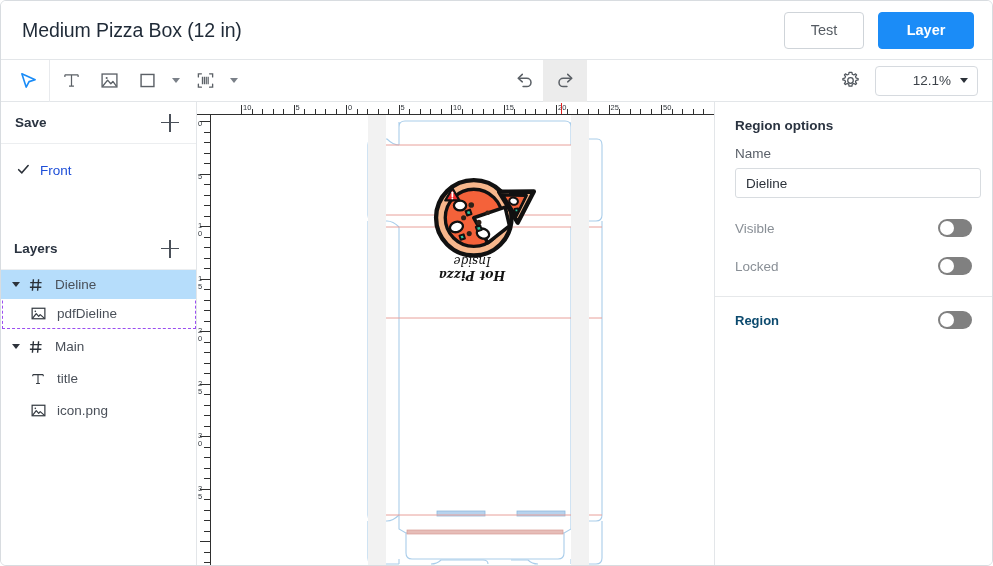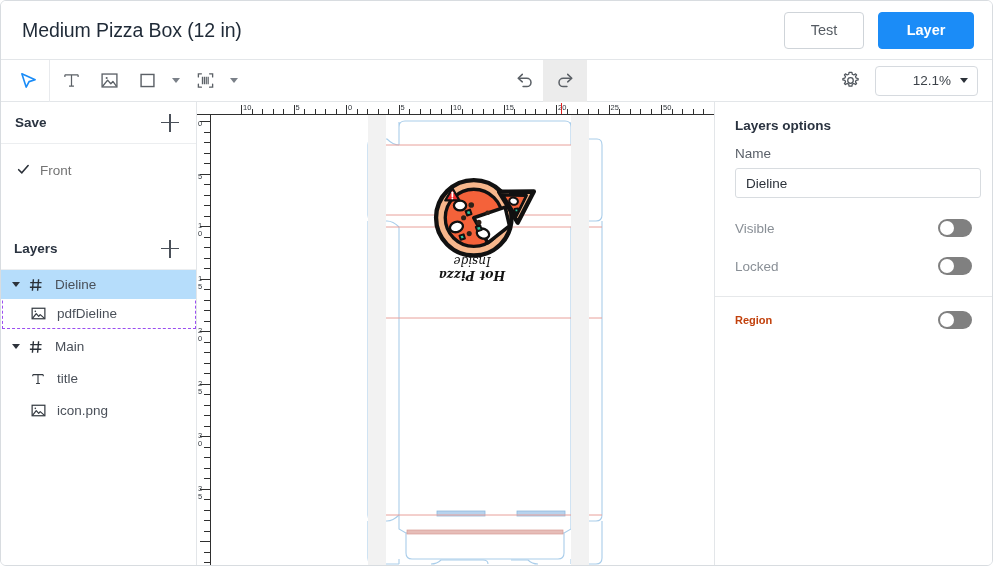--- a/index.html
+++ b/index.html
@@ -112,21 +112,21 @@
     content: ""; position: absolute; background: #4a5059;
   }
   .plus-btn::before { left: 3px; top: 11px; width: 18px; height: 1.6px; }
   .plus-btn::after { left: 11px; top: 3px; width: 1.6px; height: 18px; }
 
   .page-row {
     height: 30px; display: flex; align-items: center;
     padding-left: 16px; gap: 10px; cursor: pointer;
     margin-top: 11px;
   }
-  .page-label { font-size: 13.5px; color: #737373; }
+  .page-label { font-size: 13.5px; color: #1d4ed8; }
   .check { color: #2a3038; font-size: 14px; line-height: 1; }
 
   .layers-head { margin-top: 43px; padding-left: 13px; }
 
   .layer-tree { position: relative; padding-top: 0px; }
   .sel-outline {
     position: absolute; left: 1px; top: 0px; width: 194px; height: 59px;
     border: 1.6px dashed #9b4ff0; pointer-events: none; box-sizing: border-box;
   }
   .layer-row {
@@ -217,21 +217,21 @@
     position: absolute; left: 2px; top: 2px;
     width: 14px; height: 14px; border-radius: 50%; background: #ffffff;
   }
   .rp-divider {
     height: 1px; background: #e6e8ea; margin: 14px 0 0 0;
   }
   .rp-region-row {
     display: flex; align-items: center; justify-content: space-between;
     padding: 0 20px; height: 46px;
   }
-  .rp-region-label { font-size: 11px; font-weight: bold; color: #c2410c; }
+  .rp-region-label { font-size: 13px; font-weight: bold; color: #0c4a6e; }
 
   
   .pizza-text {
     position: absolute;
     transform: rotate(180deg);
     font-family: "DejaVu Serif", serif;
     font-style: italic;
     text-align: center;
     color: #111111;
     white-space: nowrap;
@@ -636,21 +636,21 @@
       
       <div class="pizza-text" style="left:201px; top:138px; width:120px; line-height:1.22;">
         <div style="font-size:12.5px;font-weight:bold;">Hot Pizza</div>
         <div style="font-size:12px;">Inside</div>
       </div>
     </div>
   </div>
 
   <div class="right-panel">
     <div class="rp-section">
-      <div class="rp-title">Layers options</div>
+      <div class="rp-title">Region options</div>
       <div class="rp-label">Name</div>
       <input class="rp-input" type="text" value="Dieline" style="">
 
       <div class="rp-toggle-row" style="margin-top:14px">
         <span class="rp-toggle-label">Visible</span>
         <span class="toggle">
             <span class="knob"></span>
           </span>
       </div>
 

